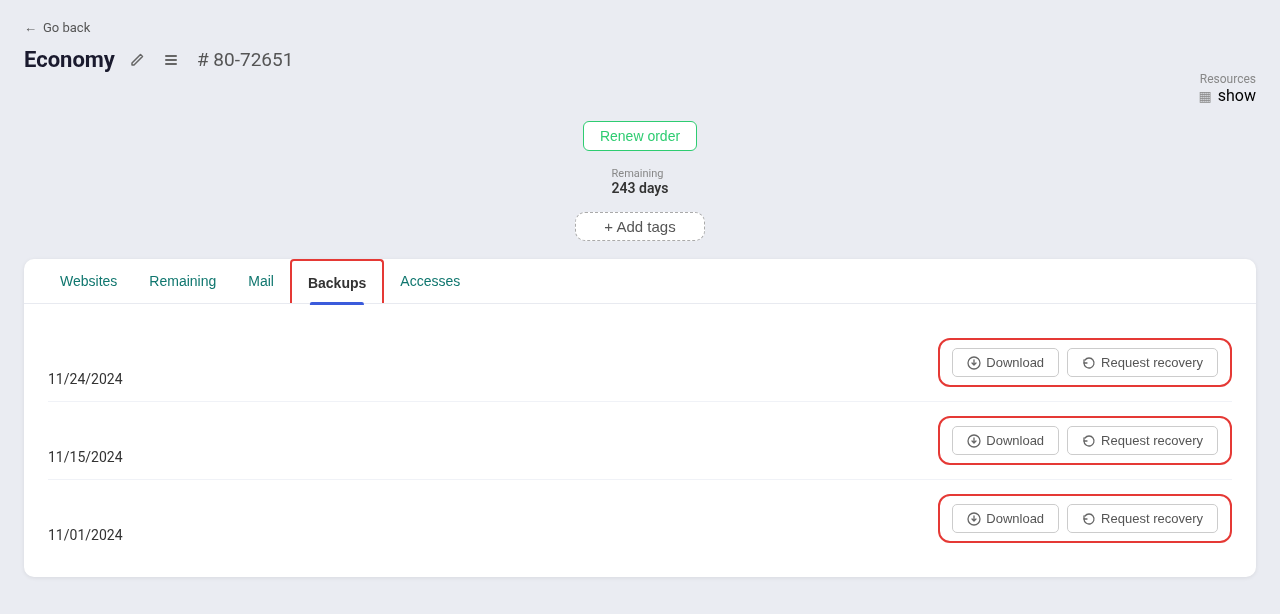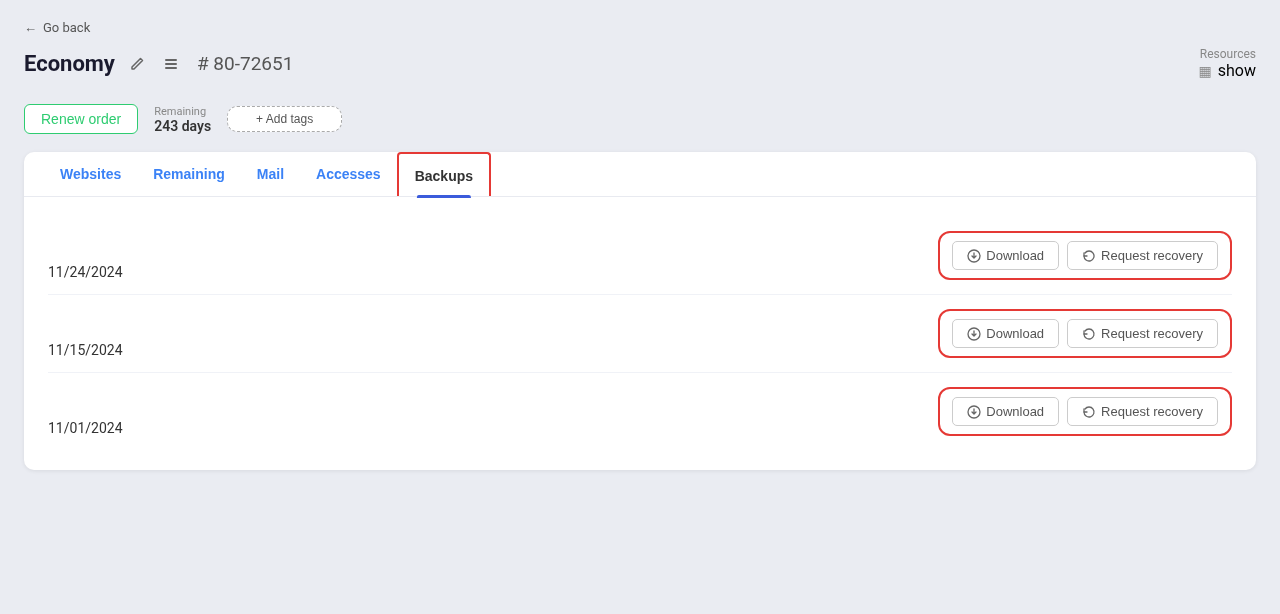--- a/index.html
+++ b/index.html
@@ -20,23 +20,24 @@
       gap: 6px;
       color: #555;
       font-size: 13px;
       cursor: pointer;
       margin-bottom: 12px;
       width: fit-content;
     }
 
     .header-row {
       display: flex;
-      align-items: center;
+      align-items: flex-start;
       justify-content: space-between;
-      margin-bottom: 24px;
+      margin-bottom: 16px;
+      flex-direction: column;
     }
 
     .header-left {
       display: flex;
       align-items: center;
       gap: 10px;
     }
 
     .page-title {
       font-size: 22px;
@@ -60,20 +61,21 @@
       color: #555;
       font-size: 19px;
       margin-left: 4px;
     }
 
     .sub-header-row {
       display: flex;
       align-items: center;
       gap: 16px;
       margin-bottom: 18px;
+      flex-direction: column;
     }
 
     .renew-btn {
       border: 1.5px solid #2ecc71;
       background: white;
       color: #2ecc71;
       padding: 6px 16px;
       border-radius: 6px;
       cursor: pointer;
       font-size: 14px;
@@ -98,21 +100,21 @@
     .add-tags-btn {
       display: flex;
       align-items: center;
       gap: 4px;
       border: 1.5px dashed #aaa;
       background: white;
       color: #555;
       padding: 5px 28px;
       border-radius: 10px;
       cursor: pointer;
-      font-size: 12px;
+      font-size: 15px;
     }
 
     .resources-block {
       margin-left: auto;
       display: flex;
       flex-direction: column;
       align-items: flex-end;
     }
     .resources-label {
       font-size: 12px;
@@ -129,26 +131,26 @@
     .tabs-row {
       display: flex;
       align-items: center;
       border-bottom: 1px solid #e8eaf0;
       padding: 0 20px;
     }
 
     .tab-item {
       padding: 14px 16px;
       font-size: 14px;
-      color: #3b82f6;
+      color: #0f766e;
       cursor: pointer;
       position: relative;
       border: none;
       background: none;
-      font-weight: 700;
+      font-weight: 400;
     }
 
     .tab-item.active {
       color: #333;
       font-weight: 600;
       border: 2px solid #e53935;
       border-bottom: none;
       border-radius: 4px 4px 0 0;
       padding-bottom: 12px;
     }
@@ -270,22 +272,22 @@
     </div>
     <button class="add-tags-btn">+ Add tags</button>
   </div>
 
   <div class="main-card">
 
     <div class="tabs-row">
       <button class="tab-item">Websites</button>
       <button class="tab-item">Remaining</button>
       <button class="tab-item">Mail</button>
+      <button class="tab-item active">Backups</button>
       <button class="tab-item">Accesses</button>
-      <button class="tab-item active">Backups</button>
     </div>
 
     <div class="backups-content">
 
       <div class="backup-row">
         <span class="backup-date">11/24/2024</span>
         <div class="backup-actions">
           <button class="action-btn">
             <svg width="14" height="14" viewBox="0 0 14 14" fill="none">
               <circle cx="7" cy="7" r="6" stroke="#666" stroke-width="1.3" fill="none"></circle>

